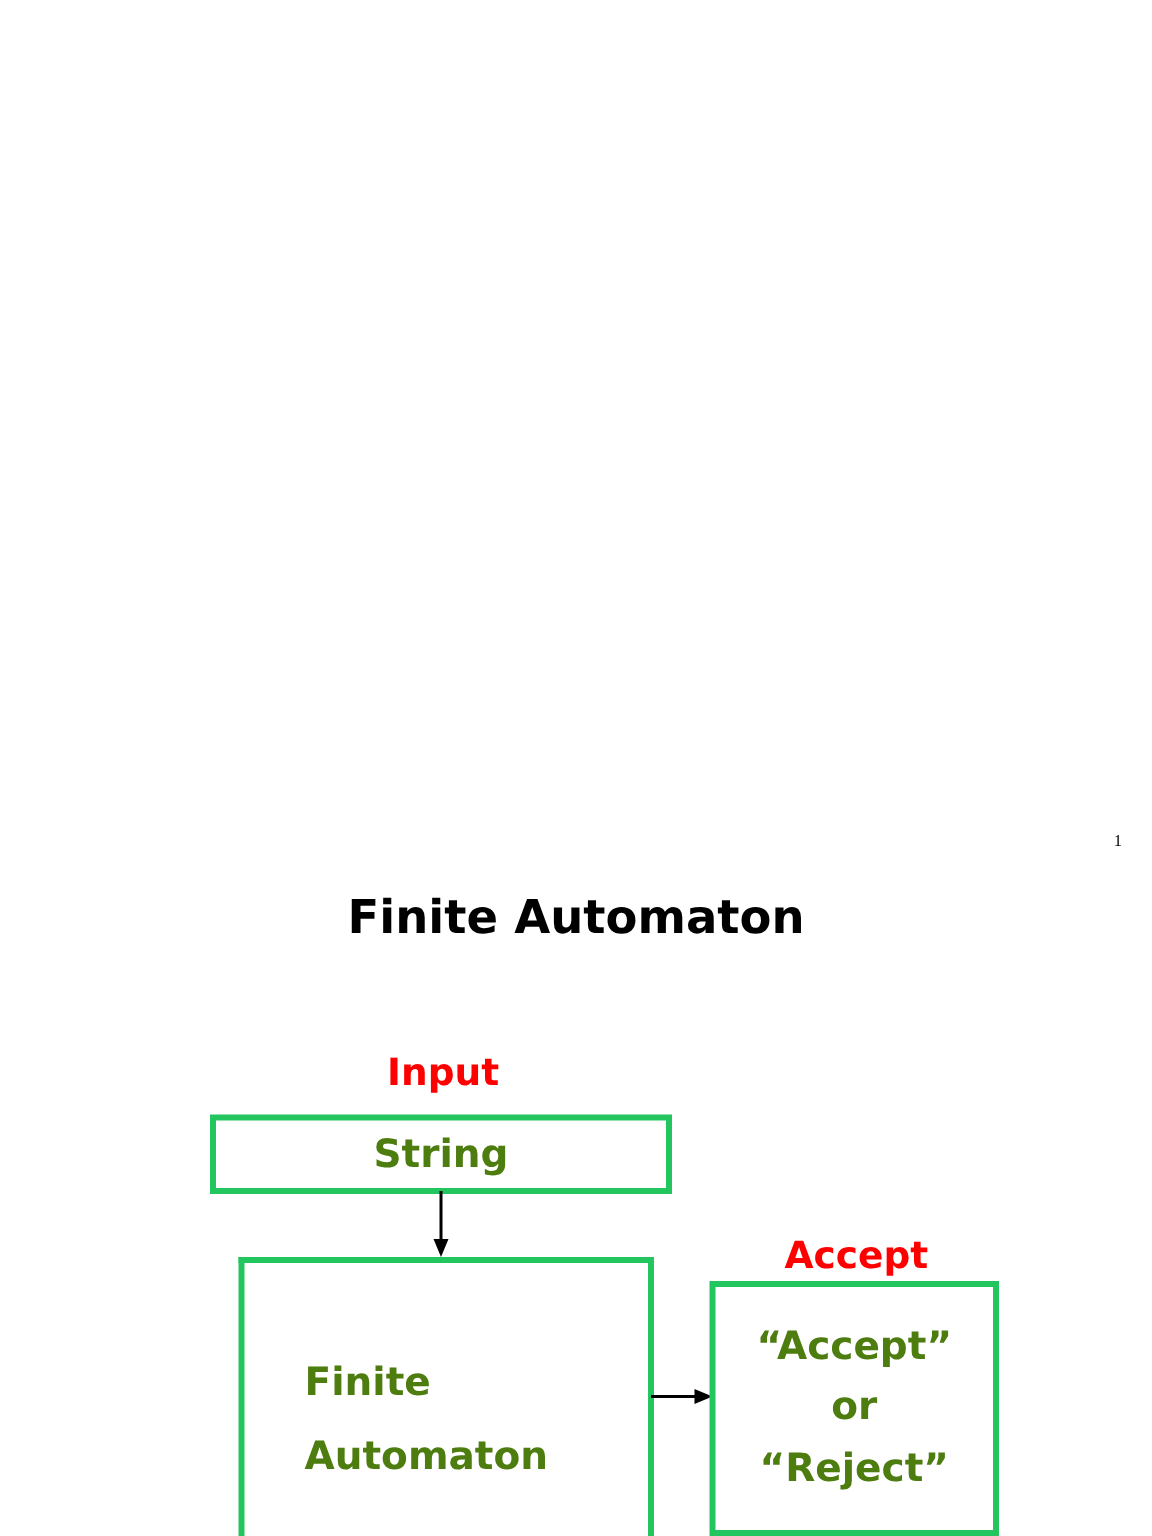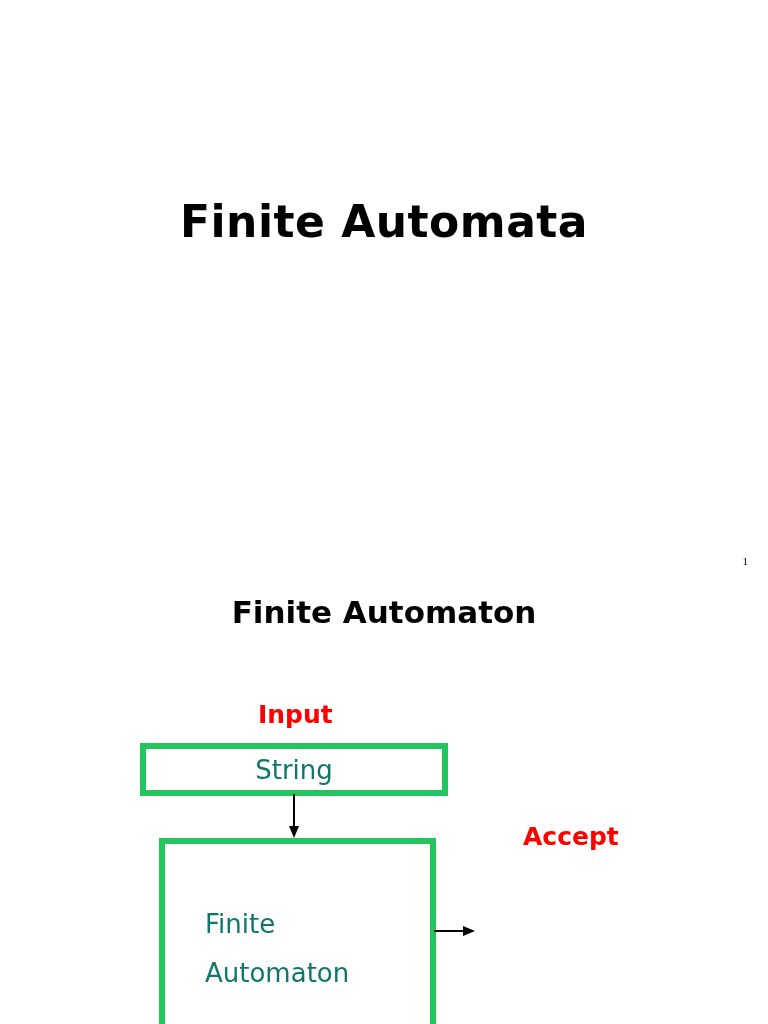--- a/index.html
+++ b/index.html
@@ -77,25 +77,25 @@
     left: 248px;
     top: 124px;
   }
   #label-output {
     left: 513px;
     top: 246px;
   }
 
   .boxed {
     position: absolute;
-    border: 6px solid #22c55e;
+    border: 4px solid #22c55e;
     box-sizing: border-box;
-    color: #0f766e;
+    color: #4d7c0f;
     font-family: "DejaVu Sans", sans-serif;
-    font-weight: normal;
+    font-weight: bold;
   }
 
   #box-input-string {
     left: 140px;
     top: 167px;
     width: 308px;
     height: 53px;
     display: flex;
     align-items: center;
     justify-content: center;
@@ -138,21 +138,20 @@
     position: absolute;
     overflow: visible;
   }
   #arrow-down { left: 280px; top: 218px; }
   #arrow-right { left: 434px; top: 345px; }
 </style>
 </head>
 <body>
 
 <div id="slide-1">
-  <div id="slide-1-title">Finite Automata</div>
   <div id="slide-1-number">1</div>
 </div>
 
 <div id="slide-2">
 
   <div id="slide-2-title">Finite Automaton</div>
 
   <div class="lbl" id="label-input">Input</div>
 
   <div class="lbl" id="label-output">Accept</div>
@@ -169,14 +168,19 @@
   <div class="boxed" id="box-finite-automaton">
     <span class="fa-line-1">Finite</span>
     <span class="fa-line-2">Automaton</span>
   </div>
 
   <svg class="arrow-svg" id="arrow-right" width="46" height="20">
     <line x1="0" y1="10" x2="33" y2="10" stroke="#000000" stroke-width="2"></line>
     <polygon points="41,10 29,5 29,15" fill="#000000"></polygon>
   </svg>
 
+  <div class="boxed" id="box-output">
+    <span>“Accept”</span>
+    <span>or</span>
+    <span>“Reject”</span>
+  </div>
 
 </div>
 
 </body></html>

